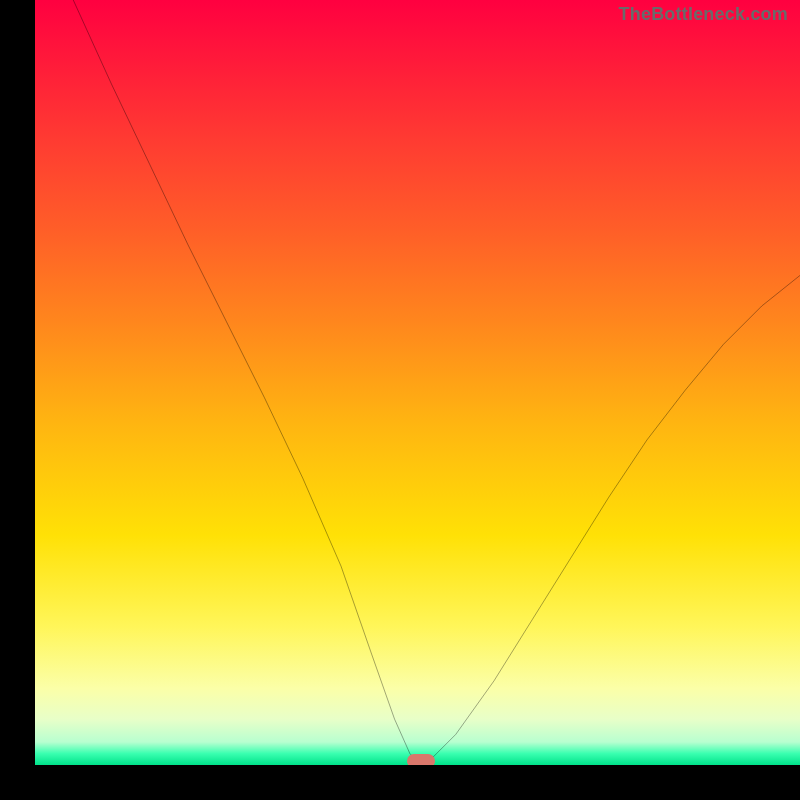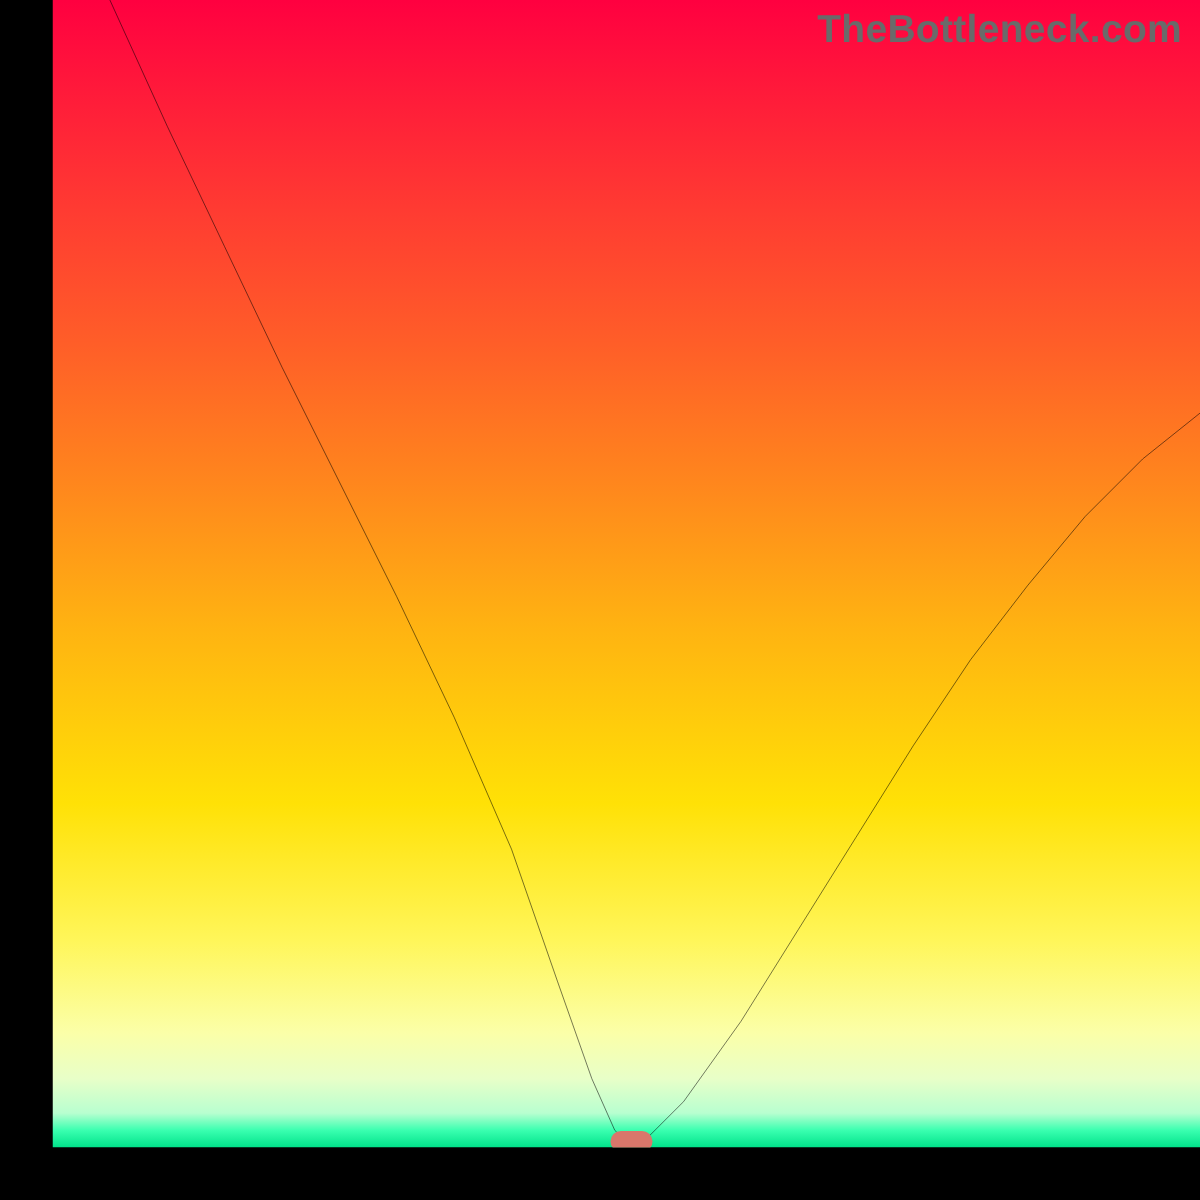--- a/index.html
+++ b/index.html
@@ -15,21 +15,21 @@
     position: relative;
     width: 800px;
     height: 800px;
     background: #000;
   }
   .watermark {
     position: absolute;
     top: 4px;
     right: 12px;
     color: #6a6a6a;
-    font-size: 26px;
+    font-size: 18px;
     font-weight: 600;
     letter-spacing: 0.2px;
     z-index: 20;
     user-select: none;
   }
   .plot-area {
     position: absolute;
     left: 35px;
     top: 0px;
     width: 765px;

